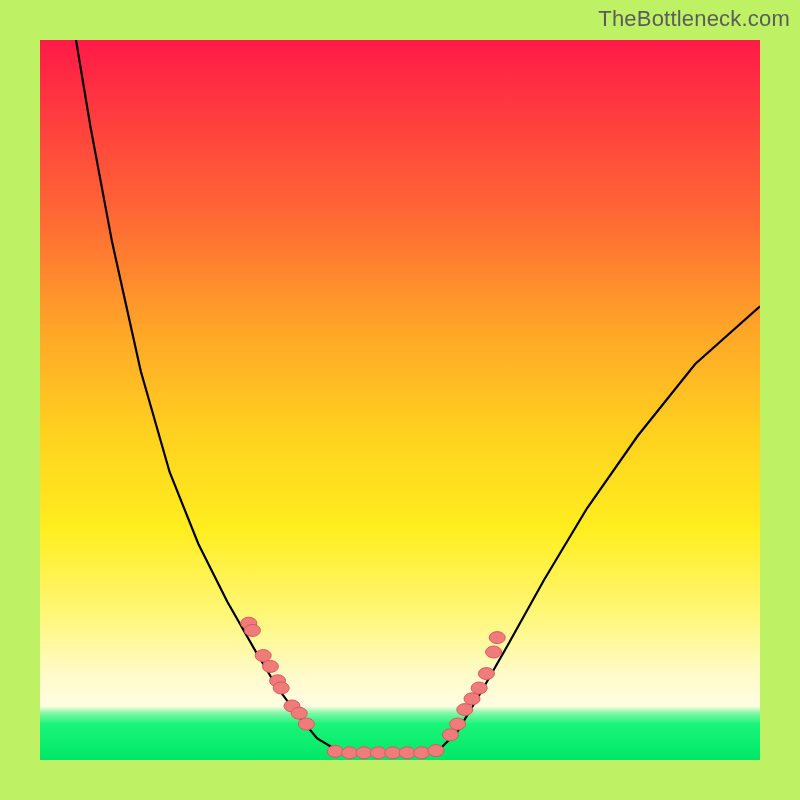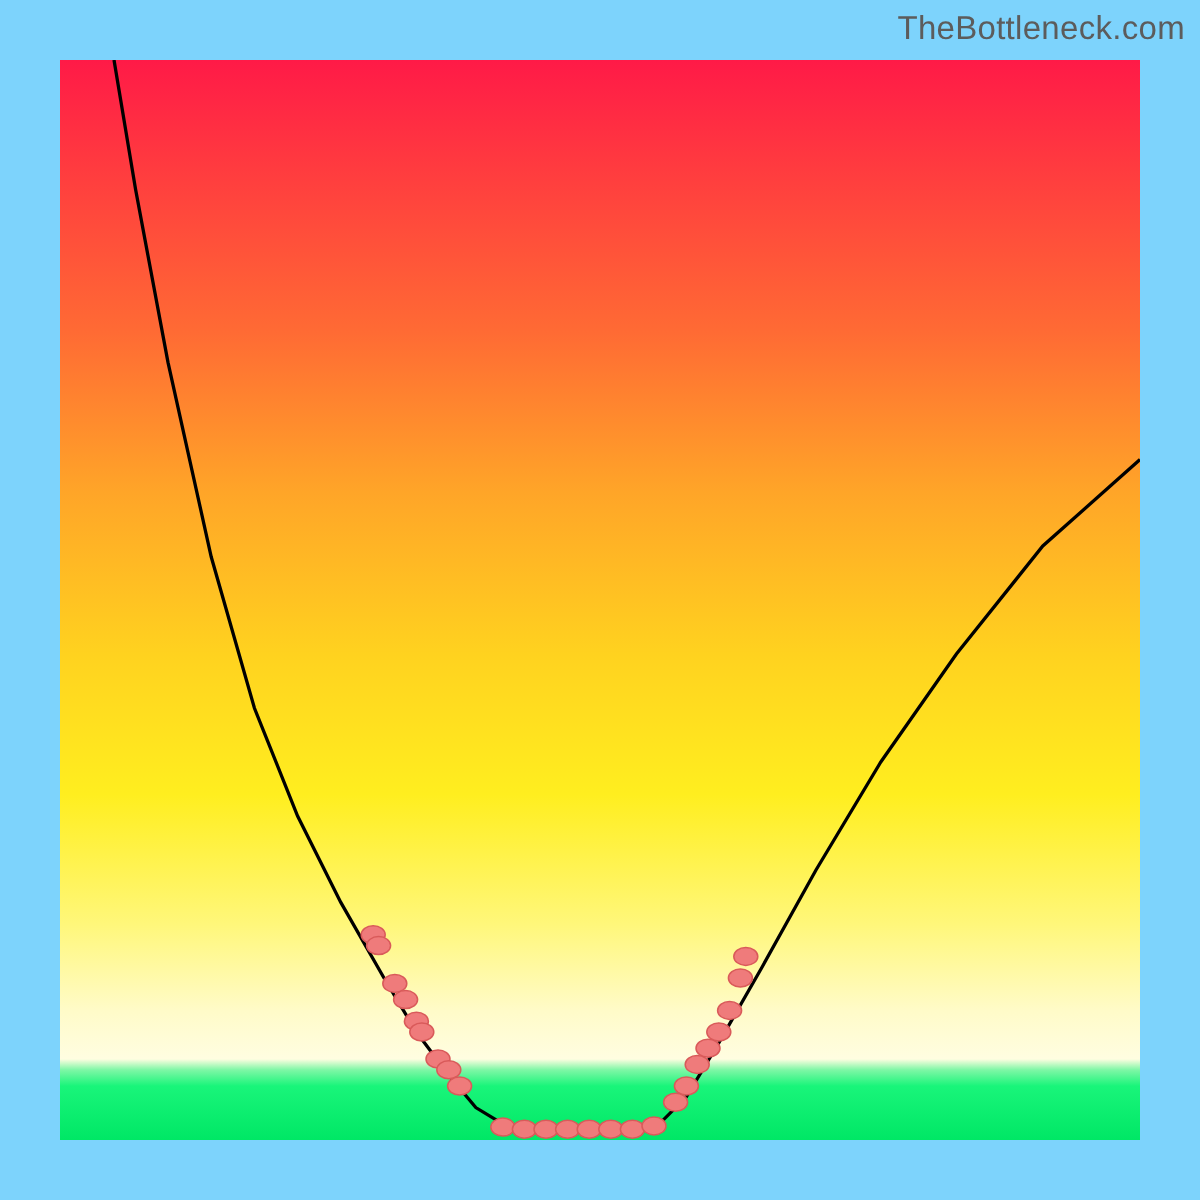--- a/index.html
+++ b/index.html
@@ -8,21 +8,21 @@
     width: 800px;
     height: 800px;
     overflow: hidden;
     background: #000;
     font-family: Arial, Helvetica, sans-serif;
   }
   .stage {
     position: relative;
     width: 800px;
     height: 800px;
-    background: #7dd3fc;
+    background: #bef264;
   }
   .plot-area {
     position: absolute;
     left: 40px;
     top: 40px;
     width: 720px;
     height: 720px;
     overflow: hidden;
   }
   

